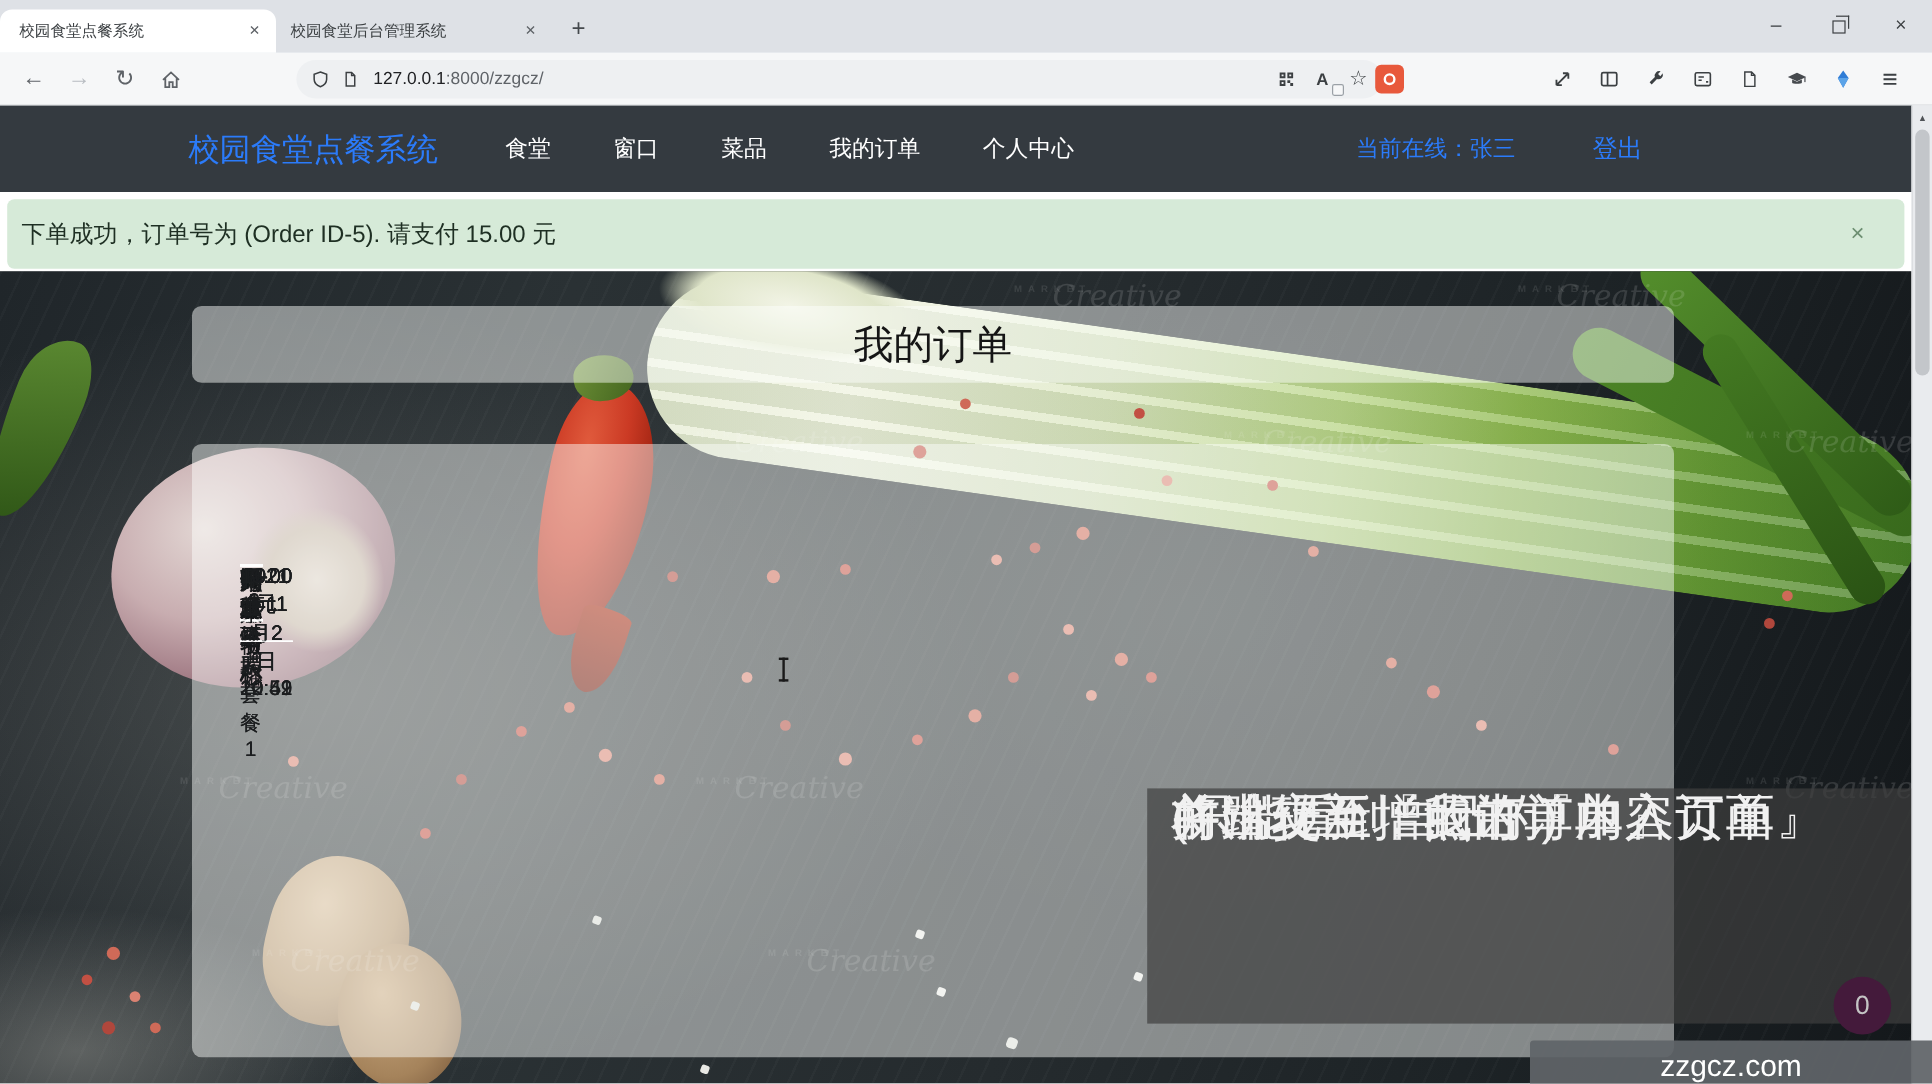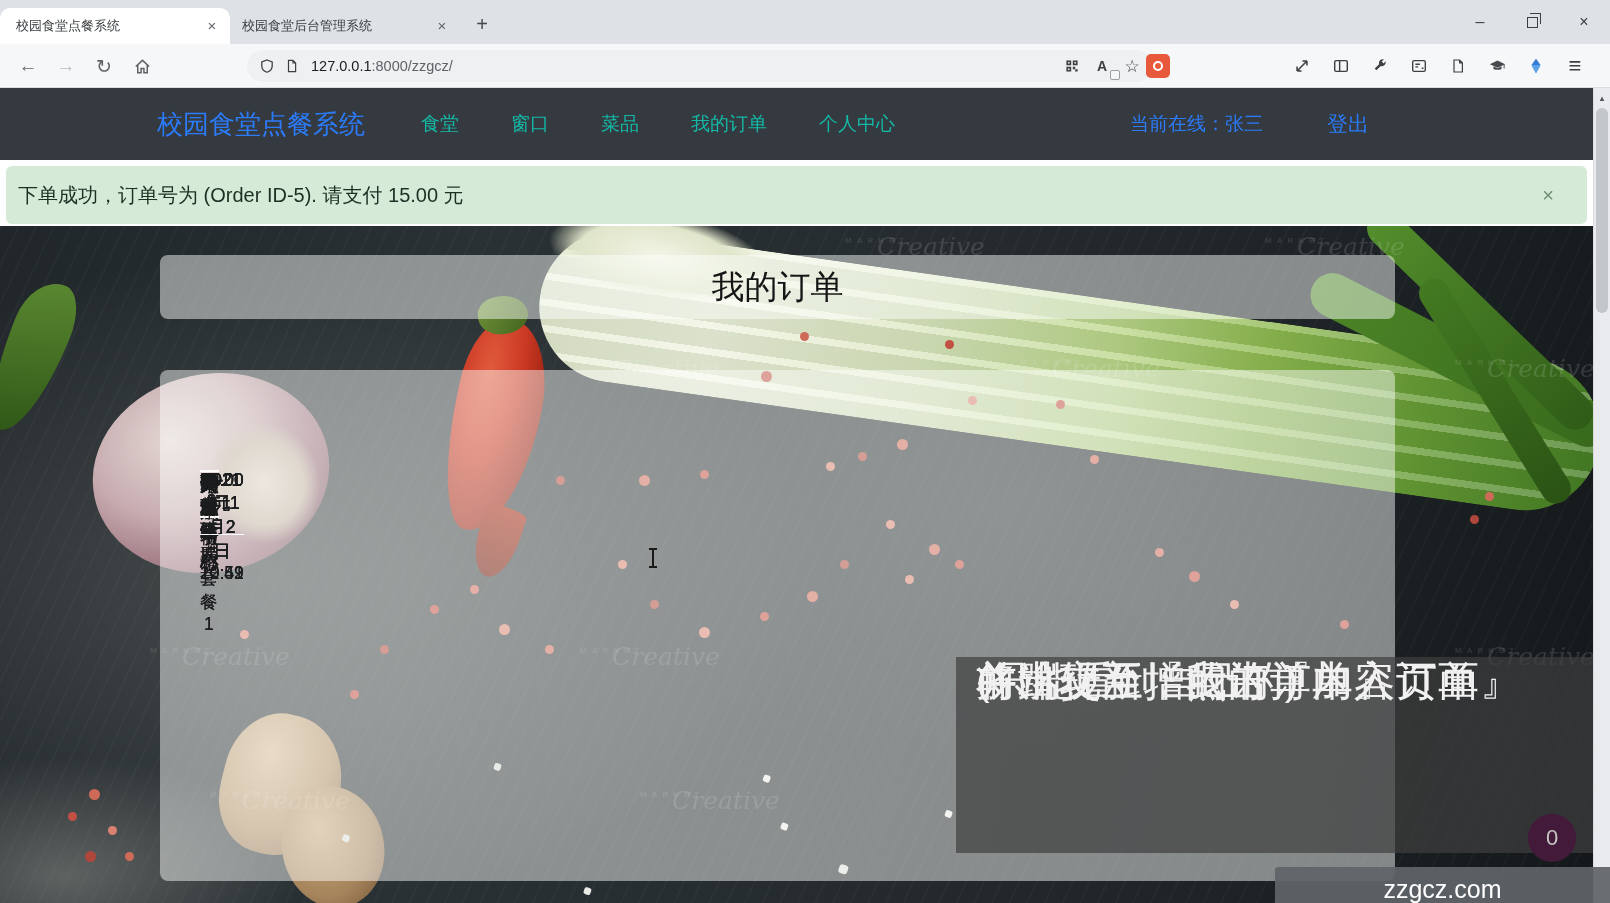--- a/index.html
+++ b/index.html
@@ -215,21 +215,21 @@
     <svg width="18" height="18" viewBox="0 0 20 20">
         <path d="M10 2 L15 9 L10 18 L5 9 Z" fill="#2f7cd6"></path>
         <path d="M10 18 L15 9 H5 Z" fill="#5ba3e8"></path>
       </svg>
   </span>
   <span class="bar-ico" style="font-size:22px;">≡</span>
 </div>
 
 <nav class="navbar">
   <a class="brand" style="color:#2b7bfa;">校园食堂点餐系统</a>
-  <ul class="nav-links" style="color:#14b8a6;">
+  <ul class="nav-links" style="color:#ffffff;">
     <li>食堂</li>
     <li>窗口</li>
     <li>菜品</li>
     <li>我的订单</li>
     <li>个人中心</li>
   </ul>
   <span class="nav-right-online" style="color:#2b7bfa;">当前在线：张三</span>
   <a class="nav-right-logout" style="color:#2b7bfa;">登出</a>
 </nav>
 

